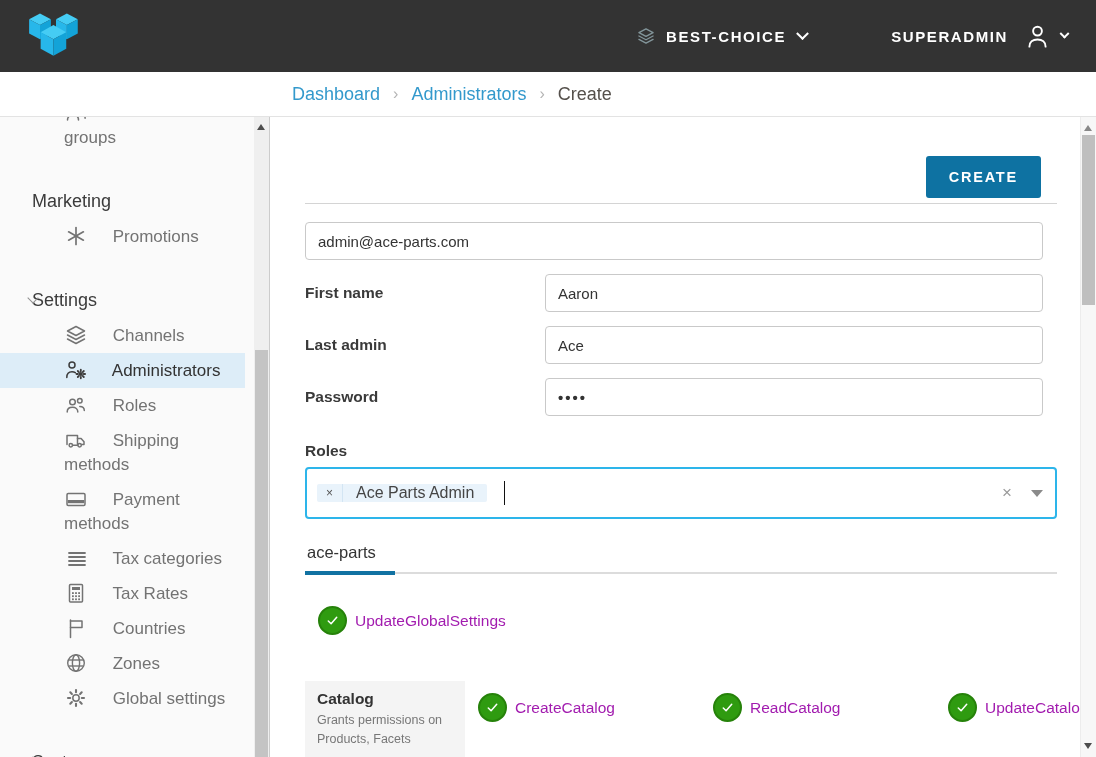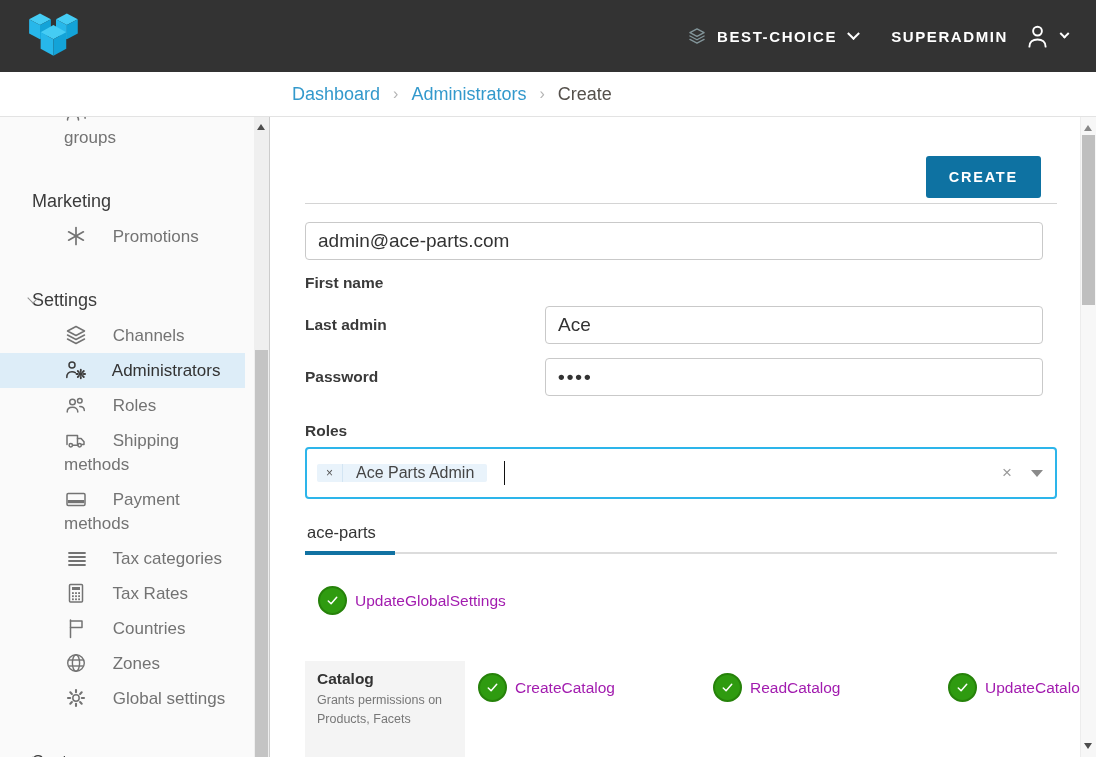--- a/index.html
+++ b/index.html
@@ -2,21 +2,21 @@
 <html><head>
 <meta charset="utf-8">
 <style>
   * { margin:0; padding:0; box-sizing:border-box; }
   body { font-family:"Liberation Sans","DejaVu Sans",sans-serif; background:#e9e9e9; }
   .app { width:1096px; height:757px; position:relative; overflow:hidden; background:#fff; }
 
   
   .topbar { height:72px; background:#333333; display:flex; align-items:center; justify-content:space-between; padding:0 28px 0 24px; }
   .logo { width:66px; height:60px; display:flex; align-items:center; cursor:pointer; }
-  .topbar-right { display:flex; align-items:center; gap:33px; }
+  .topbar-right { display:flex; align-items:center; gap:84px; }
   .channel-switcher, .user-menu { display:flex; align-items:center; cursor:pointer; }
   .topbar-label { color:#ffffff; font-size:15px; font-weight:700; letter-spacing:1.6px; }
   .channel-switcher .icon-wrap { width:20px; height:20px; margin-right:10px; opacity:.75; }
   .chev-down-lg { width:9px; height:9px; border-right:2px solid #fff; border-bottom:2px solid #fff; transform:rotate(45deg) translate(-2px,-2px); margin-left:12px; }
   .user-menu .person-wrap { width:27px; height:27px; margin-left:16px; }
   .chev-down-sm { width:7px; height:7px; border-right:2px solid #fff; border-bottom:2px solid #fff; transform:rotate(45deg) translate(-2px,-2px); margin-left:10px; }
 
   
   .breadcrumb-bar { height:45px; background:#ffffff; display:flex; align-items:center; padding-left:292px; font-size:18px; border-bottom:1px solid #e3e3e3; }
   .breadcrumb-bar a { color:#3399cc; text-decoration:none; cursor:pointer; }
@@ -44,21 +44,21 @@
   
   .main { flex:1; position:relative; background:#ffffff; overflow:hidden; }
   .content { margin:0 48px 0 35px; padding-top:39px; width:752px; }
   .btn-row { display:flex; justify-content:flex-end; padding-right:16px; }
   .create-btn { background:#0e72a2; color:#ffffff; border:none; border-radius:3px; font-family:inherit; font-size:14.5px; font-weight:700; letter-spacing:1.8px; padding:13px 23px; cursor:pointer; }
   .divider { border-top:1px solid #d4d4d4; margin-top:5px; }
 
   .form { margin-top:18px; }
   .form-row { display:flex; align-items:center; margin-bottom:14px; }
   .form-label { width:240px; flex:none; font-size:15.5px; font-weight:700; color:#3a3a3a; }
-  .form-input { flex:1; height:38px; margin-right:14px; border:1px solid #c9c9c9; border-radius:4px; padding:0 12px; font-family:inherit; font-size:19px; color:#333; background:#fff; }
+  .form-input { flex:1; height:38px; margin-right:14px; border:1px solid #c9c9c9; border-radius:4px; padding:0 12px; font-family:inherit; font-size:15px; color:#333; background:#fff; }
   .form-input.pw { letter-spacing:2px; font-weight:700; }
 
   .roles-block { margin-top:26px; }
   .roles-label { font-size:15.5px; font-weight:700; color:#3a3a3a; margin-bottom:7px; }
   .roles-select { height:52px; border:2px solid #2db5ea; border-radius:4px; background:#fff; display:flex; align-items:center; padding:0 12px 0 10px; cursor:text; }
   .chip { display:flex; align-items:stretch; background:#e9f3fb; border-radius:2px; overflow:hidden; }
   .chip-x { display:flex; align-items:center; padding:0 9px; font-size:12px; color:#555; border-right:1px solid #d3e5f3; cursor:pointer; }
   .chip-label { display:flex; align-items:center; padding:0 13px; font-size:16px; color:#454545; }
   .text-cursor { width:1px; height:24px; background:#111; margin-left:17px; }
   .select-right { margin-left:auto; display:flex; align-items:center; }
@@ -340,20 +340,21 @@
           <button class="create-btn">CREATE</button>
         </div>
         <div class="divider"></div>
 
         <div class="form">
           <div class="form-row">
             <input class="form-input" type="text" value="admin@ace-parts.com" style="">
           </div>
           <div class="form-row">
             <label class="form-label">First name</label>
+            <input class="form-input" type="text" value="Aaron" style="">
           </div>
           <div class="form-row">
             <label class="form-label">Last admin</label>
             <input class="form-input" type="text" value="Ace" style="">
           </div>
           <div class="form-row">
             <label class="form-label">Password</label>
             <input class="form-input pw" type="text" value="••••" style="">
           </div>
 

